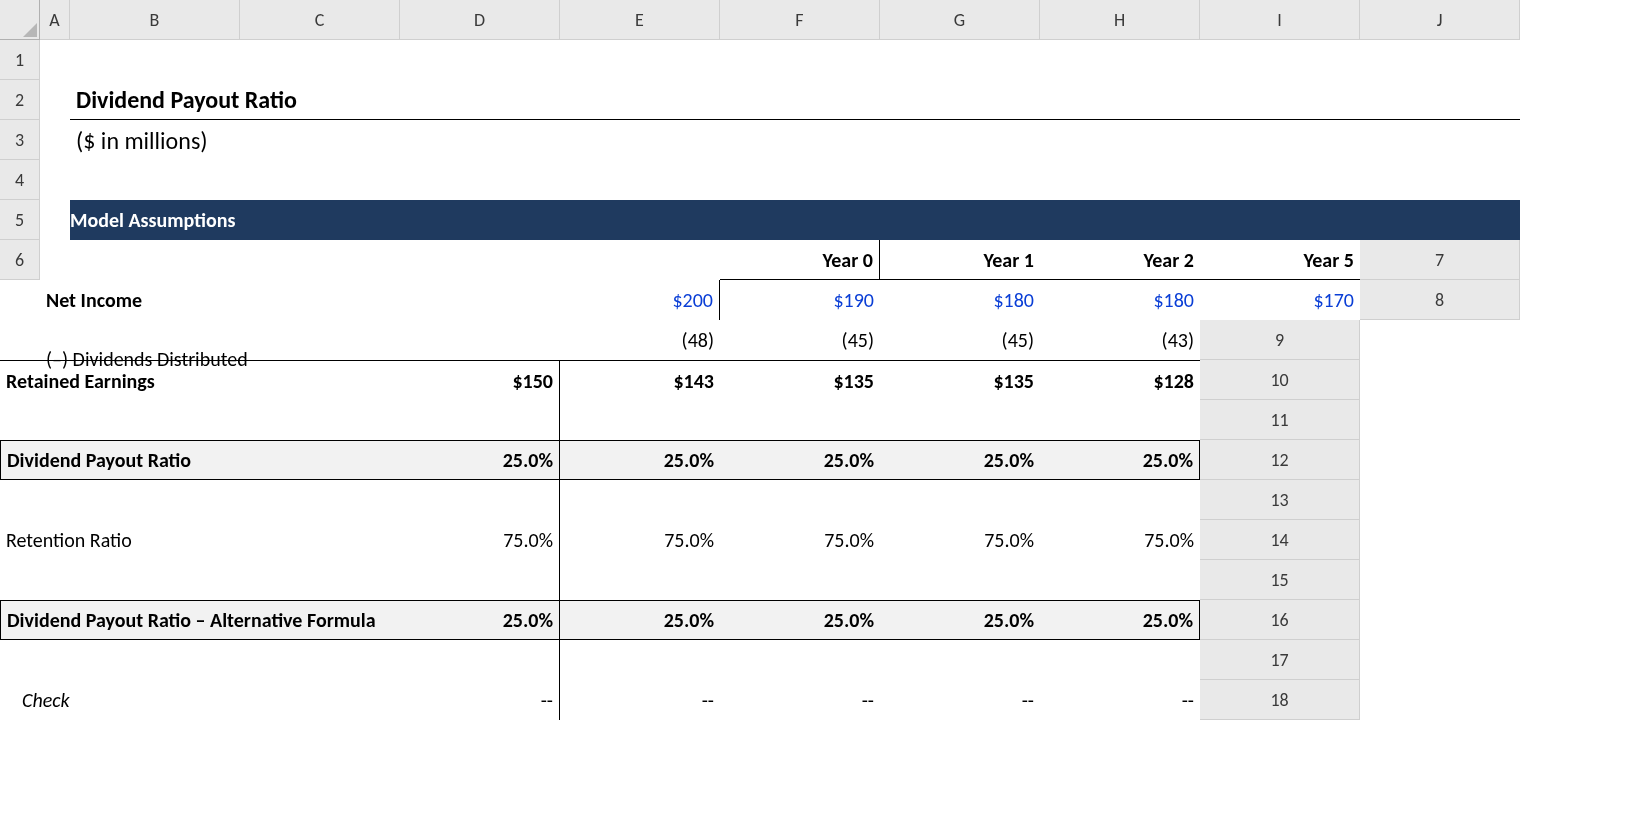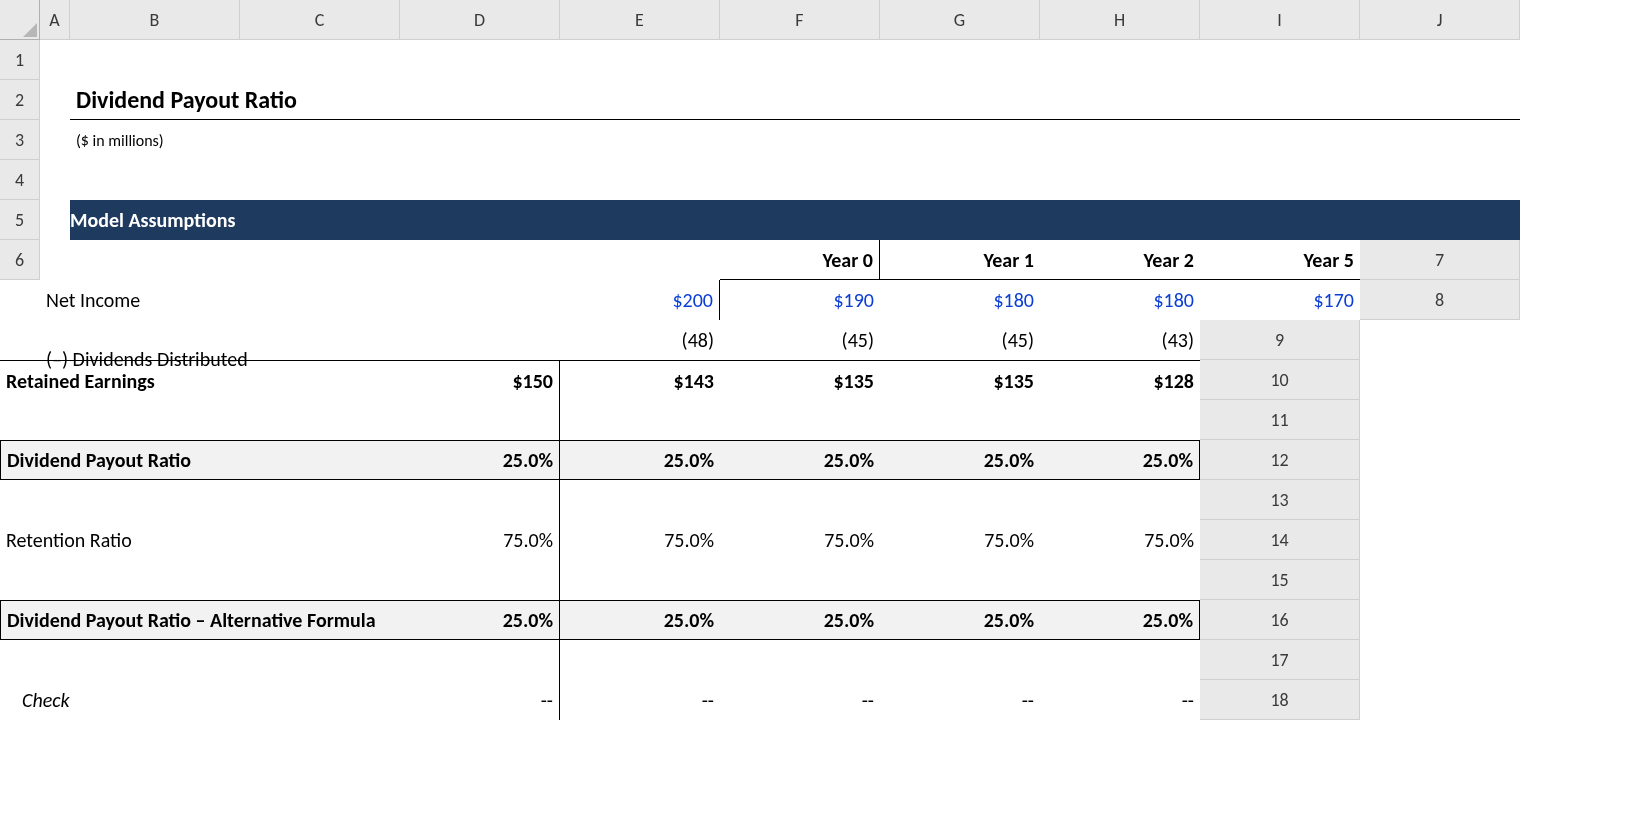--- a/index.html
+++ b/index.html
@@ -57,21 +57,21 @@
     padding: 0 6px;
     white-space: nowrap;
     overflow: visible;
     position: relative;
   }
   .right { justify-content: flex-end; }
   .bold { font-weight: 700; }
   .italic { font-style: italic; }
   .blue { color: #0a3ed6; text-align: right; }
   .title { font-size: 24px; font-weight: 700; }
-  .subtitle { font-size: 16px; }
+  .subtitle { font-size: 24px; }
   .banner {
     background: #1f3a5f;
     color: #ffffff;
     font-weight: 700;
     padding-left: 0;
   }
   .uline-title { border-bottom: 1px solid #000; }
   .uline-years { border-bottom: 1px solid #000; }
   .uline-top { border-top: 1px solid #000; }
   .box-tlb { border-top: 1px solid #000; border-bottom: 1px solid #000; border-left: 1px solid #000; }
@@ -131,21 +131,21 @@
   <div class="cell"></div>
   <div class="cell"></div>
   <div class="cell"></div>
   <div class="cell right bold uline-years vline-right">Year 0</div>
   <div class="cell right bold uline-years">Year 1</div>
   <div class="cell right bold uline-years">Year 2</div>
   <div class="cell right bold uline-years">Year 5</div>
 
   <div class="rowhdr">7</div>
   <div class="cell"></div>
-  <div class="cell" style="grid-column: span 4;">Net Income</div>
+  <div class="cell" style="grid-column: span 4; font-weight: bold;">Net Income</div>
   <div class="cell right blue vline-right">$200</div>
   <div class="cell right blue">$190</div>
   <div class="cell right blue">$180</div>
   <div class="cell right blue">$180</div>
   <div class="cell right blue">$170</div>
 
   <div class="rowhdr">8</div>
   <div class="cell"></div>
   <div class="cell" style="grid-column: span 4; margin-top: 38px;">(–) Dividends Distributed</div>
   <div class="cell right">(48)</div>

